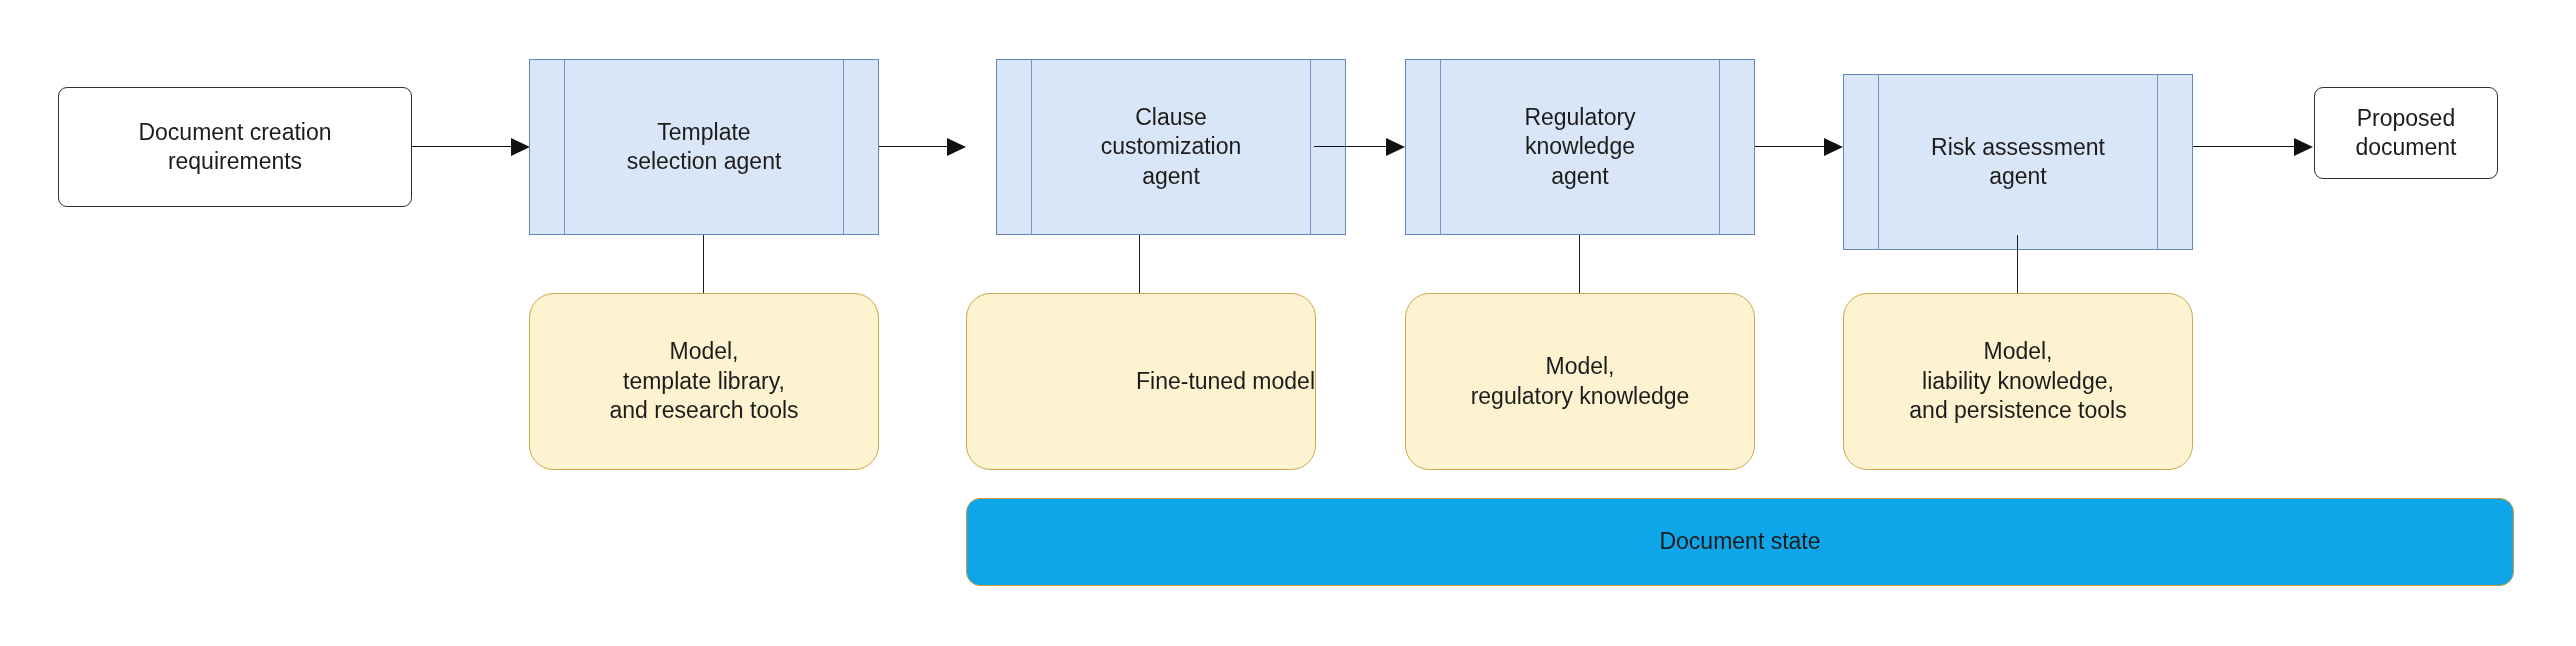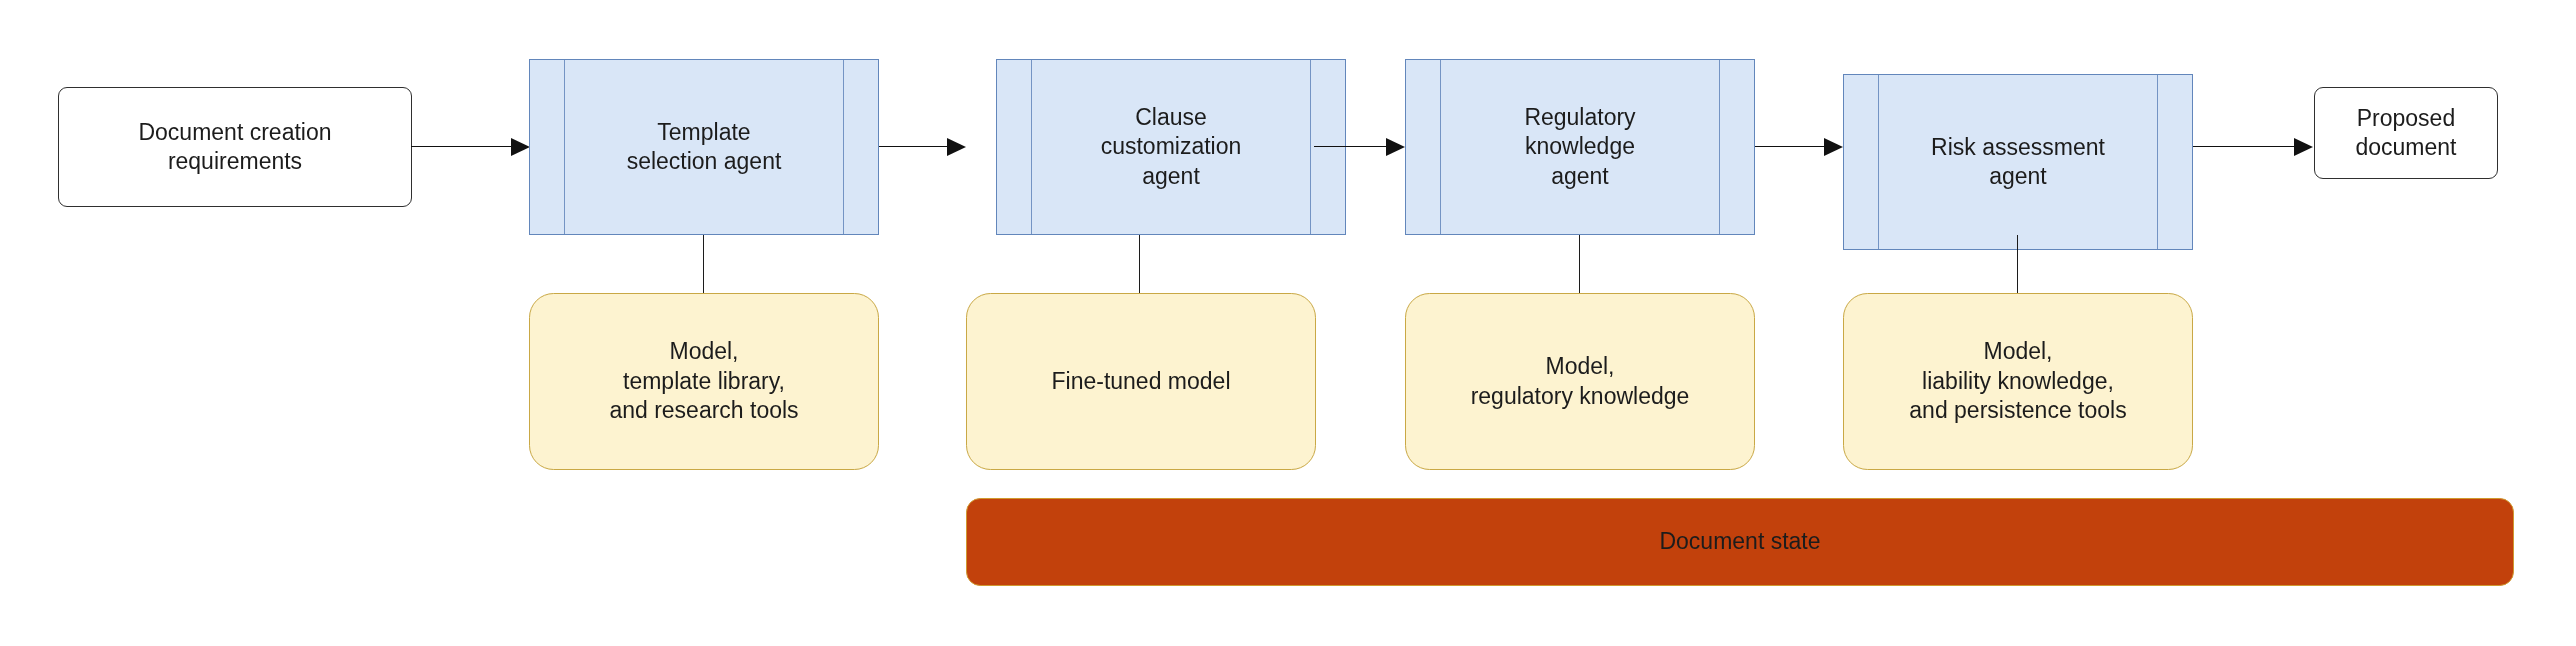--- a/index.html
+++ b/index.html
@@ -55,21 +55,21 @@
   .resource {
     background: #fdf3d0;
     border: 1.9px solid #c9a845;
     border-radius: 24.6px;
     top: 293px;
     width: 350px;
     height: 177px;
   }
   
   .statebar {
-    background: #c2410c;
+    background: #0ea5e9;
     border: 1.9px solid #d0992f;
     border-radius: 14.2px;
     left: 966px;
     top: 498px;
     width: 1548px;
     height: 88px;
   }
   
   .vline {
     position: absolute;
@@ -157,21 +157,21 @@
   <div class="vline" style="left:703px;"></div>
   <div class="vline" style="left:1139px;"></div>
   <div class="vline" style="left:1579px;"></div>
   <div class="vline" style="left:2017px;"></div>
 
   <div class="box resource" style="left:529px;">
     <span>Model,
 template library,
 and research tools</span>
   </div>
-  <div class="box resource" style="left:966px;">
+  <div class="box resource" style="left:966px;justify-content:flex-end;">
     <span>Fine-tuned model</span>
   </div>
   <div class="box resource" style="left:1405px;">
     <span>Model,
 regulatory knowledge</span>
   </div>
   <div class="box resource" style="left:1843px;">
     <span>Model,
 liability knowledge,
 and persistence tools</span>

